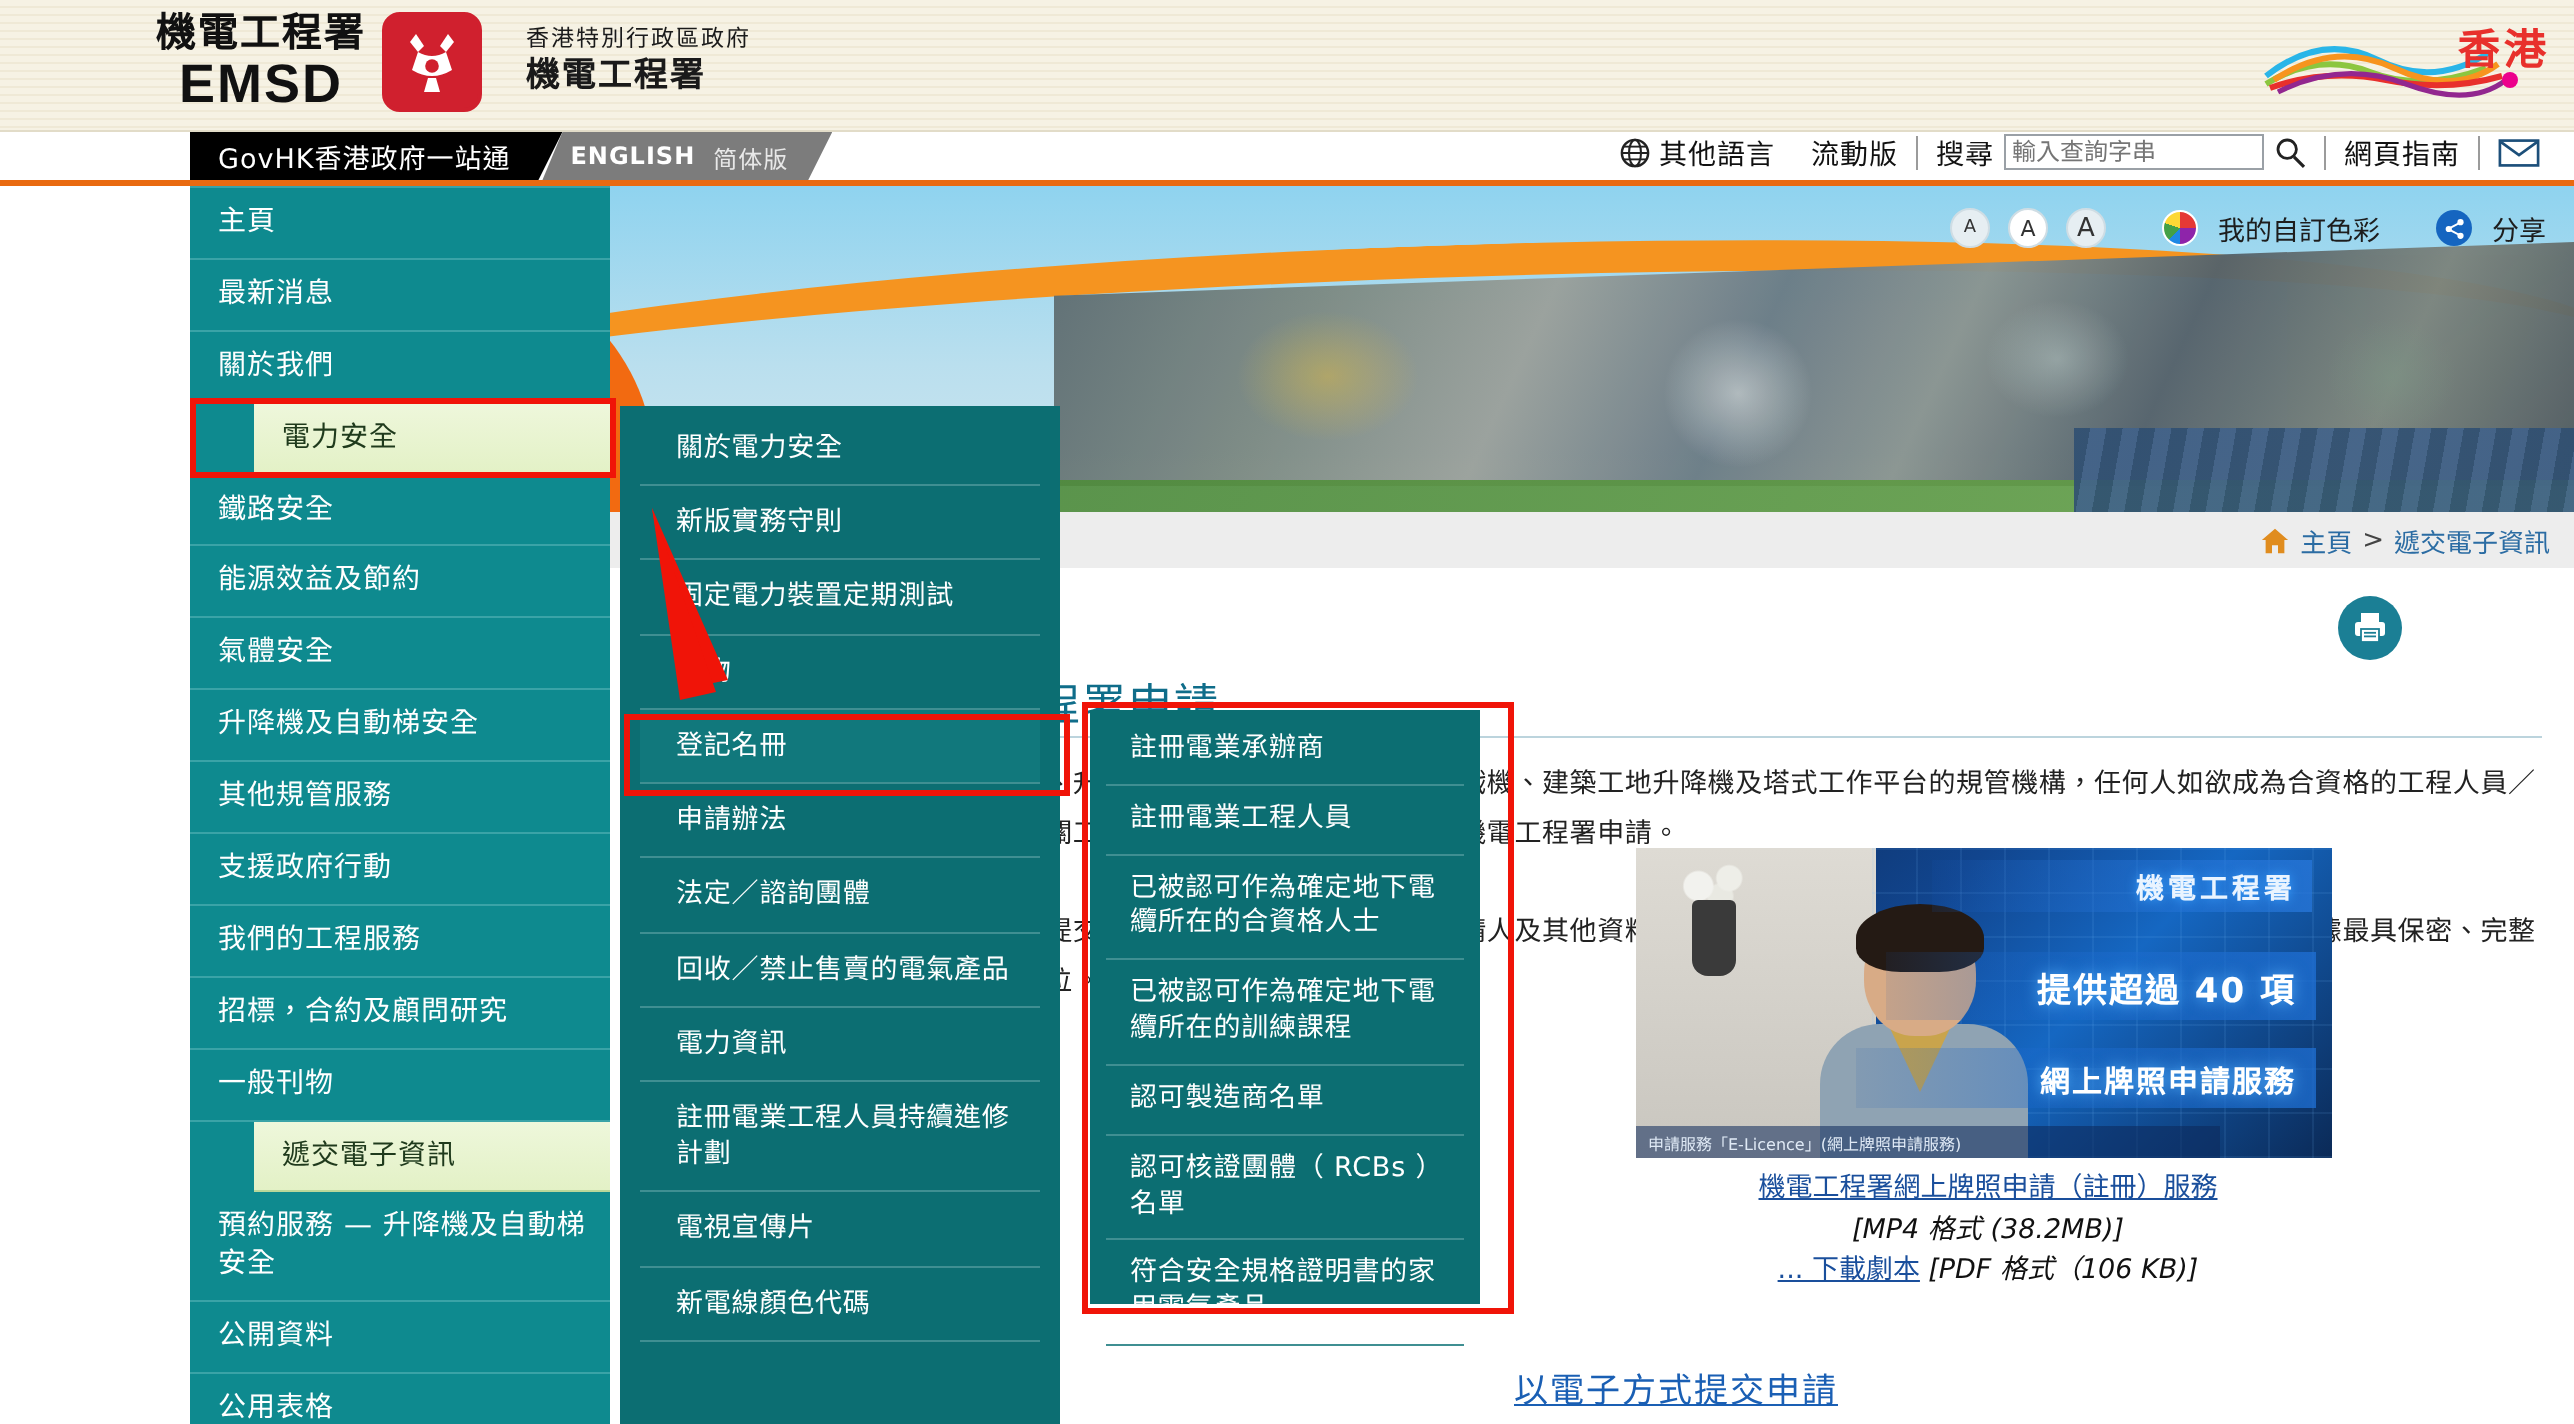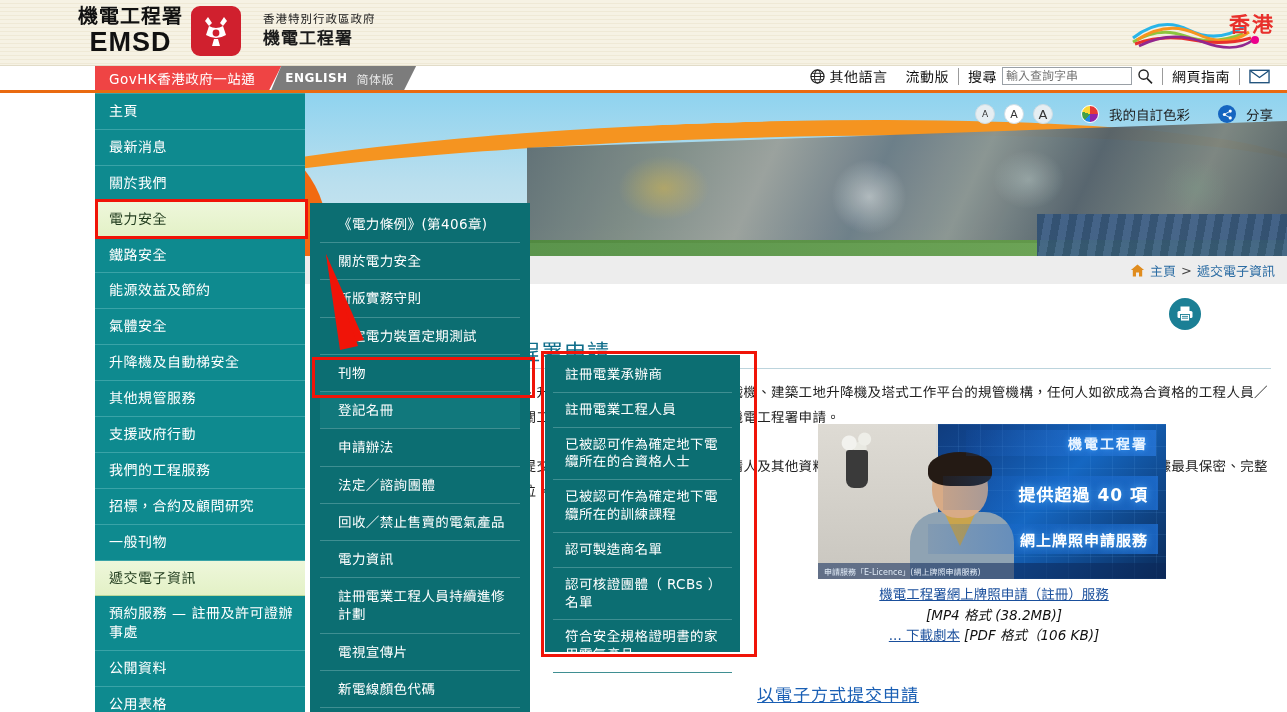--- a/index.html
+++ b/index.html
@@ -53,21 +53,21 @@
     position:absolute; right:10px; top:8px; width:150px; height:46px;
   }
   .brand-hk .hkchar {
     position:absolute; right:2px; top:0px; font-size:21px; font-weight:700;
     color:#e8302c; letter-spacing:2px;
   }
 
   
   .govstrip { position:absolute; left:95px; top:66px; height:24px; display:flex; }
   .govhk-tab {
-    background:#ef4444; color:#fff; height:24px; padding:0 18px 0 14px;
+    background:#000000; color:#fff; height:24px; padding:0 18px 0 14px;
     display:flex; align-items:center; font-size:13.5px; letter-spacing:.5px;
     clip-path: polygon(0 0, 100% 0, calc(100% - 12px) 100%, 0 100%);
     padding-right:26px;
   }
   .lang-tab {
     background:#7c7c7c; color:#fff; height:24px;
     display:flex; align-items:center; gap:9px;
     padding:0 22px 0 14px; margin-left:-10px;
     clip-path: polygon(10px 0, 100% 0, calc(100% - 12px) 100%, 0 100%);
     font-size:12px; letter-spacing:.5px;
@@ -199,21 +199,21 @@
   .side-item {
     color:#ffffff; font-size:14px; line-height:1.35;
     padding:8px 12px 8px 14px;
     border-bottom:1px solid #3aa3a7;
     min-height:31px; display:flex; align-items:center;
     letter-spacing:.5px;
   }
   .side-item.first { border-top:1px solid #3aa3a7; }
   .side-item.active {
     background:linear-gradient(to bottom,#eef7db,#e3f1c6);
-    color:#1f3a1c; border-bottom:1px solid #b9d79a;
+    color:#1f3a1c; border-bottom:1px solid #b9d79a;margin-left:32px;
   }
   .side-item.two { align-items:flex-start; }
 
   
   .hl-red-1 {
     position:absolute; left:95px; top:199px; width:213px; height:40px;
     border:3px solid #f01408; z-index:40; pointer-events:none;
   }
 
   
@@ -338,21 +338,21 @@
     text-shadow:0 0 8px #55b2ff;
   }
   .video-thumb .tagline3 {
     position:absolute; right:8px; top:100px; width:230px; height:30px;
     background:linear-gradient(to right,rgba(20,80,170,.1),rgba(30,110,210,.78));
     color:#ffffff; font-size:15px; font-weight:700; letter-spacing:1px;
     display:flex; align-items:center; justify-content:flex-end; padding-right:10px;
     text-shadow:0 0 8px #55b2ff;
   }
   .video-thumb .caption {
-    position:absolute; left:0; bottom:0; width:348px; height:16px;
+    position:absolute; left:0; bottom:0; width:292px; height:16px;
     background:rgba(12,40,90,.55); color:#dfe9f5; font-size:8px;
     display:flex; align-items:center; gap:6px; padding-left:6px;
   }
   .video-thumb .grid {
     position:absolute; right:0; top:0; width:230px; height:155px;
     background:
       repeating-linear-gradient(to right, rgba(120,190,255,.10) 0 1px, transparent 1px 22px),
       repeating-linear-gradient(to bottom, rgba(120,190,255,.10) 0 1px, transparent 1px 22px);
   }
   .vid-links { text-align:center; margin-top:5px; line-height:1.5; }
@@ -544,28 +544,27 @@
   <div class="side-item">鐵路安全</div>
   <div class="side-item">能源效益及節約</div>
   <div class="side-item">氣體安全</div>
   <div class="side-item">升降機及自動梯安全</div>
   <div class="side-item">其他規管服務</div>
   <div class="side-item">支援政府行動</div>
   <div class="side-item">我們的工程服務</div>
   <div class="side-item">招標，合約及顧問研究</div>
   <div class="side-item">一般刊物</div>
   <div class="side-item active">遞交電子資訊</div>
-  <div class="side-item two">預約服務 — 註冊及許可證辦事處</div>
+  <div class="side-item two">預約服務 — 升降機及自動梯安全</div>
   <div class="side-item">公開資料</div>
   <div class="side-item">公用表格</div>
 
 </div>
 
 <div class="flyout2">
-  <div class="fly-item">《電力條例》(第406章)</div>
   <div class="fly-item">關於電力安全</div>
   <div class="fly-item">新版實務守則</div>
   <div class="fly-item">固定電力裝置定期測試</div>
   <div class="fly-item">刊物</div>
   <div class="fly-item sel">登記名冊</div>
   <div class="fly-item">申請辦法</div>
   <div class="fly-item">法定／諮詢團體</div>
   <div class="fly-item">回收／禁止售賣的電氣產品</div>
   <div class="fly-item">電力資訊</div>
   <div class="fly-item">註冊電業工程人員持續進修計劃</div>

